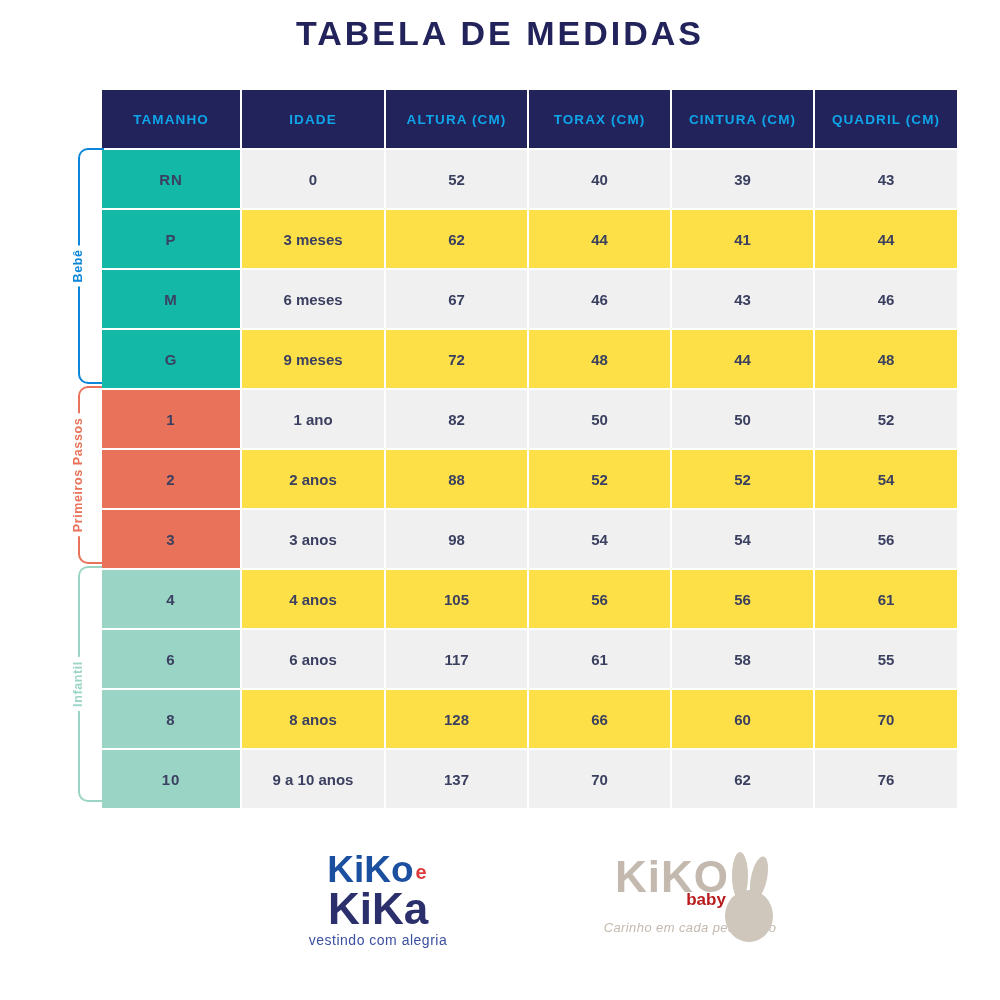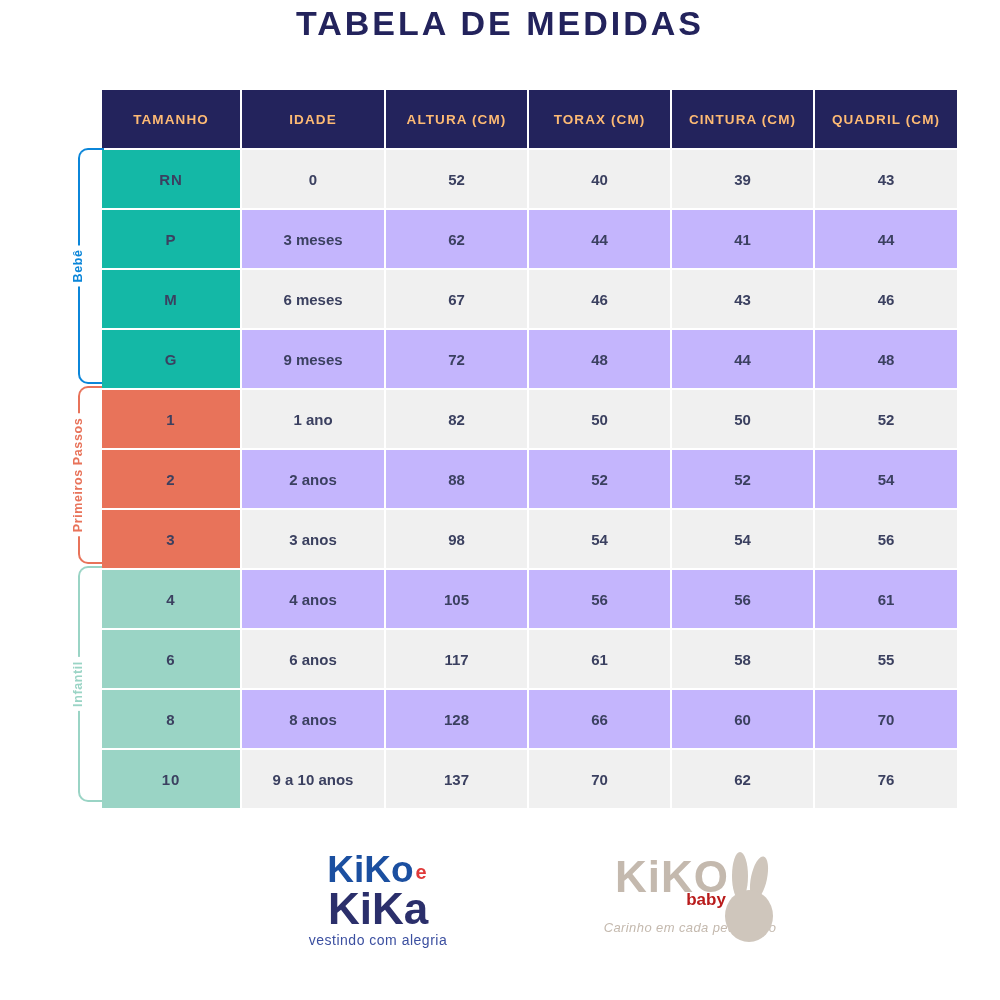--- a/index.html
+++ b/index.html
@@ -19,59 +19,59 @@
     width: 1000px;
     height: 1000px;
     box-sizing: border-box;
   }
   .title {
     text-align: center;
     font-size: 34px;
     letter-spacing: 3px;
     font-weight: 700;
     color: #23235c;
-    padding-top: 4px;
+    padding-top: 14px;
   }
 
   
   .table-wrap {
     position: absolute;
     left: 100px;
     top: 88px;
     width: 845px;
   }
   table.measure {
     border-collapse: separate;
     border-spacing: 2px 2px;
     width: 845px;
     table-layout: fixed;
   }
   table.measure th {
     background: #23235c;
-    color: #fdba74;
+    color: #0ea5e9;
     font-size: 13.5px;
     letter-spacing: 1.1px;
     font-weight: 700;
     height: 56px;
     text-align: center;
     vertical-align: middle;
   }
   table.measure td {
     height: 56px;
     text-align: center;
     vertical-align: middle;
     font-size: 15px;
     font-weight: 700;
     color: #3b4060;
   }
   td.light {
     background: #f0f0f0;
   }
   td.dark {
-    background: #c4b5fd;
+    background: #fde047;
   }
   td.size-cell {
     color: #ffffff;
     font-weight: 700;
     font-size: 15px;
     letter-spacing: 1px;
   }
   td.size-bebe   { background: #14b8a6; }
   td.size-passos { background: #e8735a; }
   td.size-infantil { background: #9ad4c5; }

